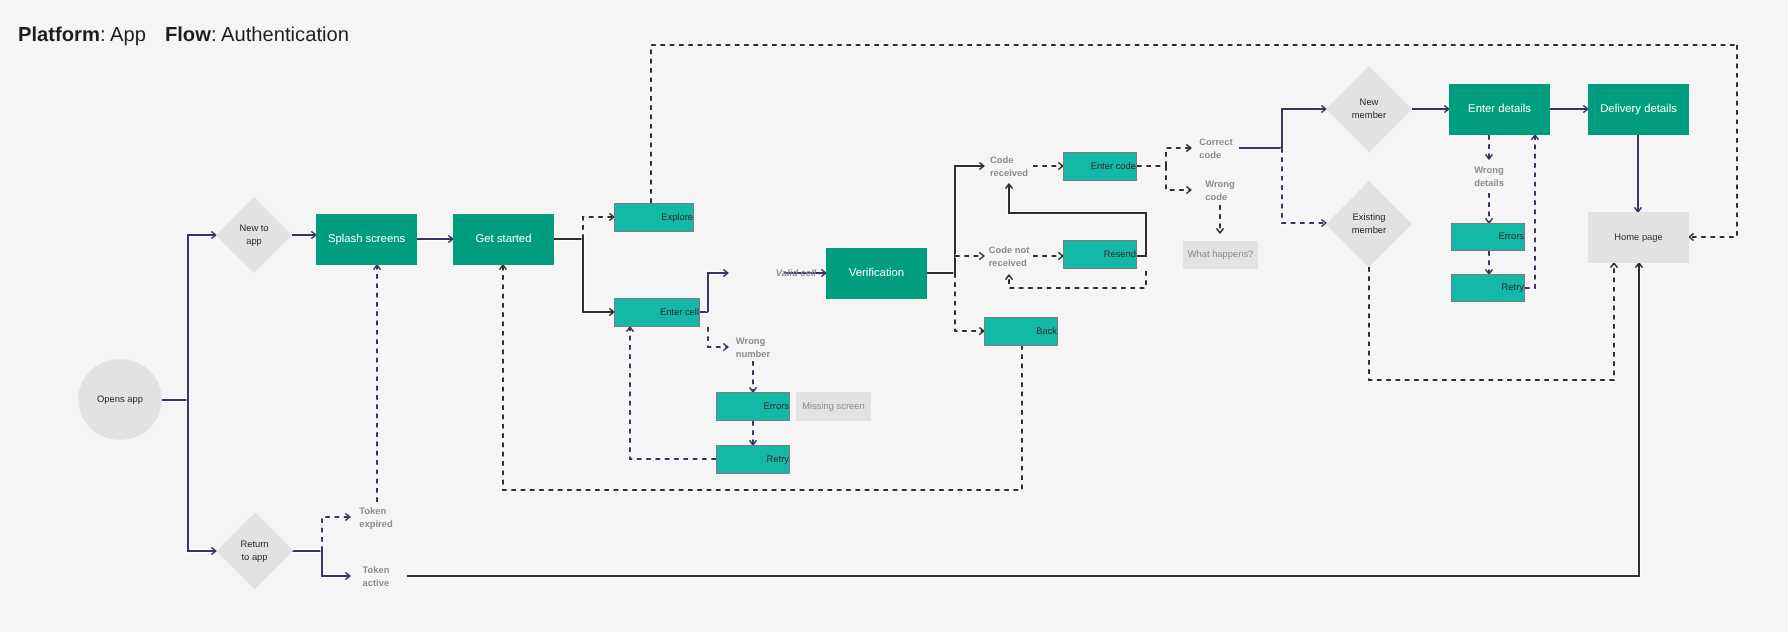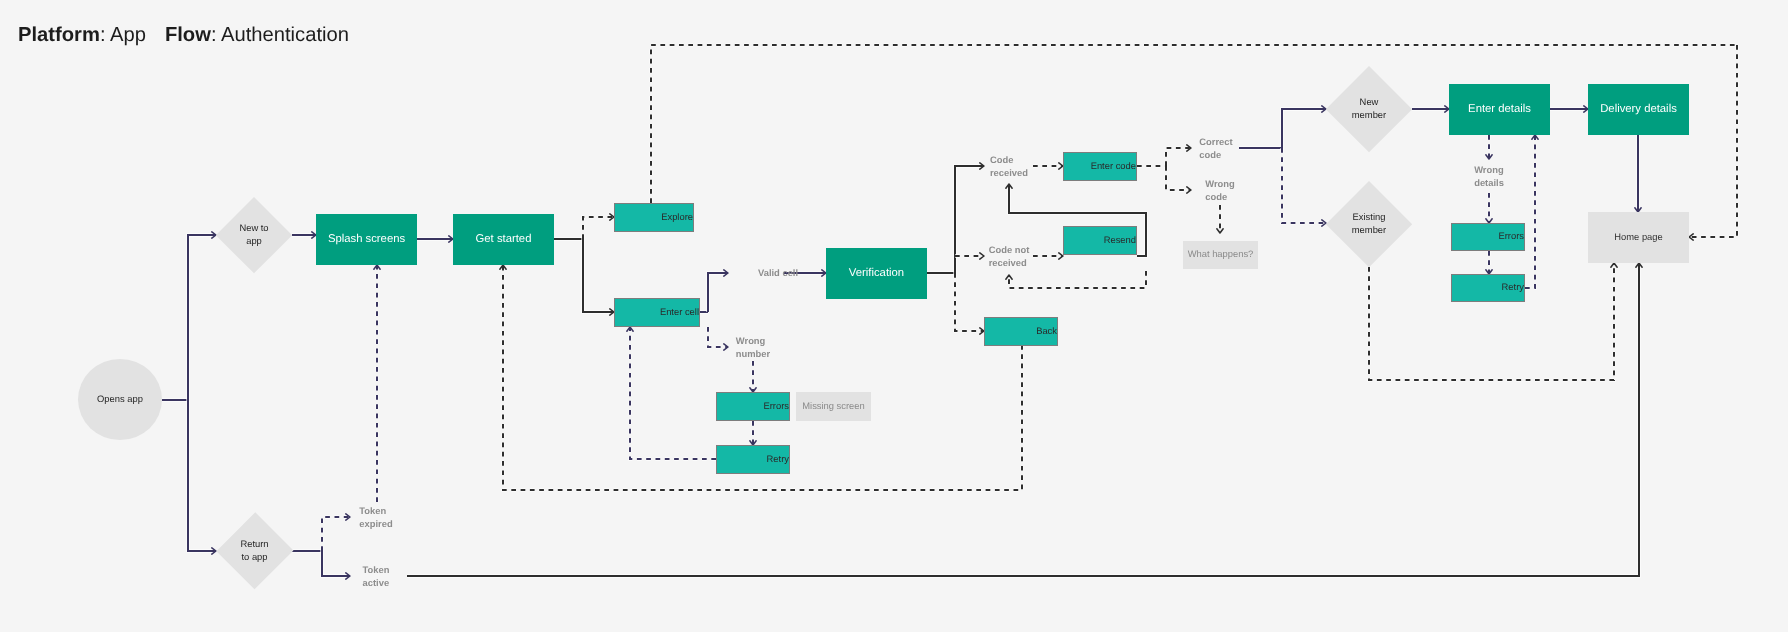--- a/index.html
+++ b/index.html
@@ -292,21 +292,21 @@
       </div>
       <div class="node n-ghost" style="left: 796px; top: 392px; width: 75px; height: 29px;">
         <div class="lbl">Missing screen</div>
       </div>
       <div class="node n-box" style="left: 716px; top: 445px; width: 74px; height: 29px;">
         <div class="lbl">Retry</div>
       </div>
       <div class="node n-box" style="left: 1063px; top: 152px; width: 74px; height: 29px;">
         <div class="lbl">Enter code</div>
       </div>
-      <div class="node n-box" style="left: 1063px; top: 226px; width: 74px; height: 29px;">
+      <div class="node n-box" style="left: 1063px; top: 240px; width: 74px; height: 29px;">
         <div class="lbl">Resend</div>
       </div>
       <div class="node n-box" style="left: 984px; top: 317px; width: 74px; height: 29px;">
         <div class="lbl">Back</div>
       </div>
       <div class="node n-ghost" style="left: 1183px; top: 241px; width: 75px; height: 28px;">
         <div class="lbl">What happens?</div>
       </div>
       <div class="node n-diamond" style="left: 1326px; top: 66px; width: 86px; height: 86px;">
         <div class="dia" style="width: 60.8112px; height: 60.8112px;"></div>
@@ -328,21 +328,21 @@
         <div class="lbl">Errors</div>
       </div>
       <div class="node n-box" style="left: 1451px; top: 274px; width: 74px; height: 28px;">
         <div class="lbl">Retry</div>
       </div>
       <div class="node n-gray" style="left: 1588px; top: 212px; width: 101px; height: 51px;">
         <div class="lbl">Home page</div>
       </div>
     </div>
   <div id="labels" style="position:absolute;left:0;top:0;">
-      <div class="elabel" style="left: 778px; top: 273px;">Valid cell</div>
+      <div class="elabel" style="left: 796px; top: 273px; font-style: italic;">Valid cell</div>
       <div class="elabel" style="left: 753px; top: 347px;">Wrong
 number</div>
       <div class="elabel" style="left: 1009px; top: 166px;">Code
 received</div>
       <div class="elabel" style="left: 1009px; top: 256px;">Code not
 received</div>
       <div class="elabel" style="left: 1216px; top: 148px;">Correct
 code</div>
       <div class="elabel" style="left: 1220px; top: 190px;">Wrong
 code</div>

